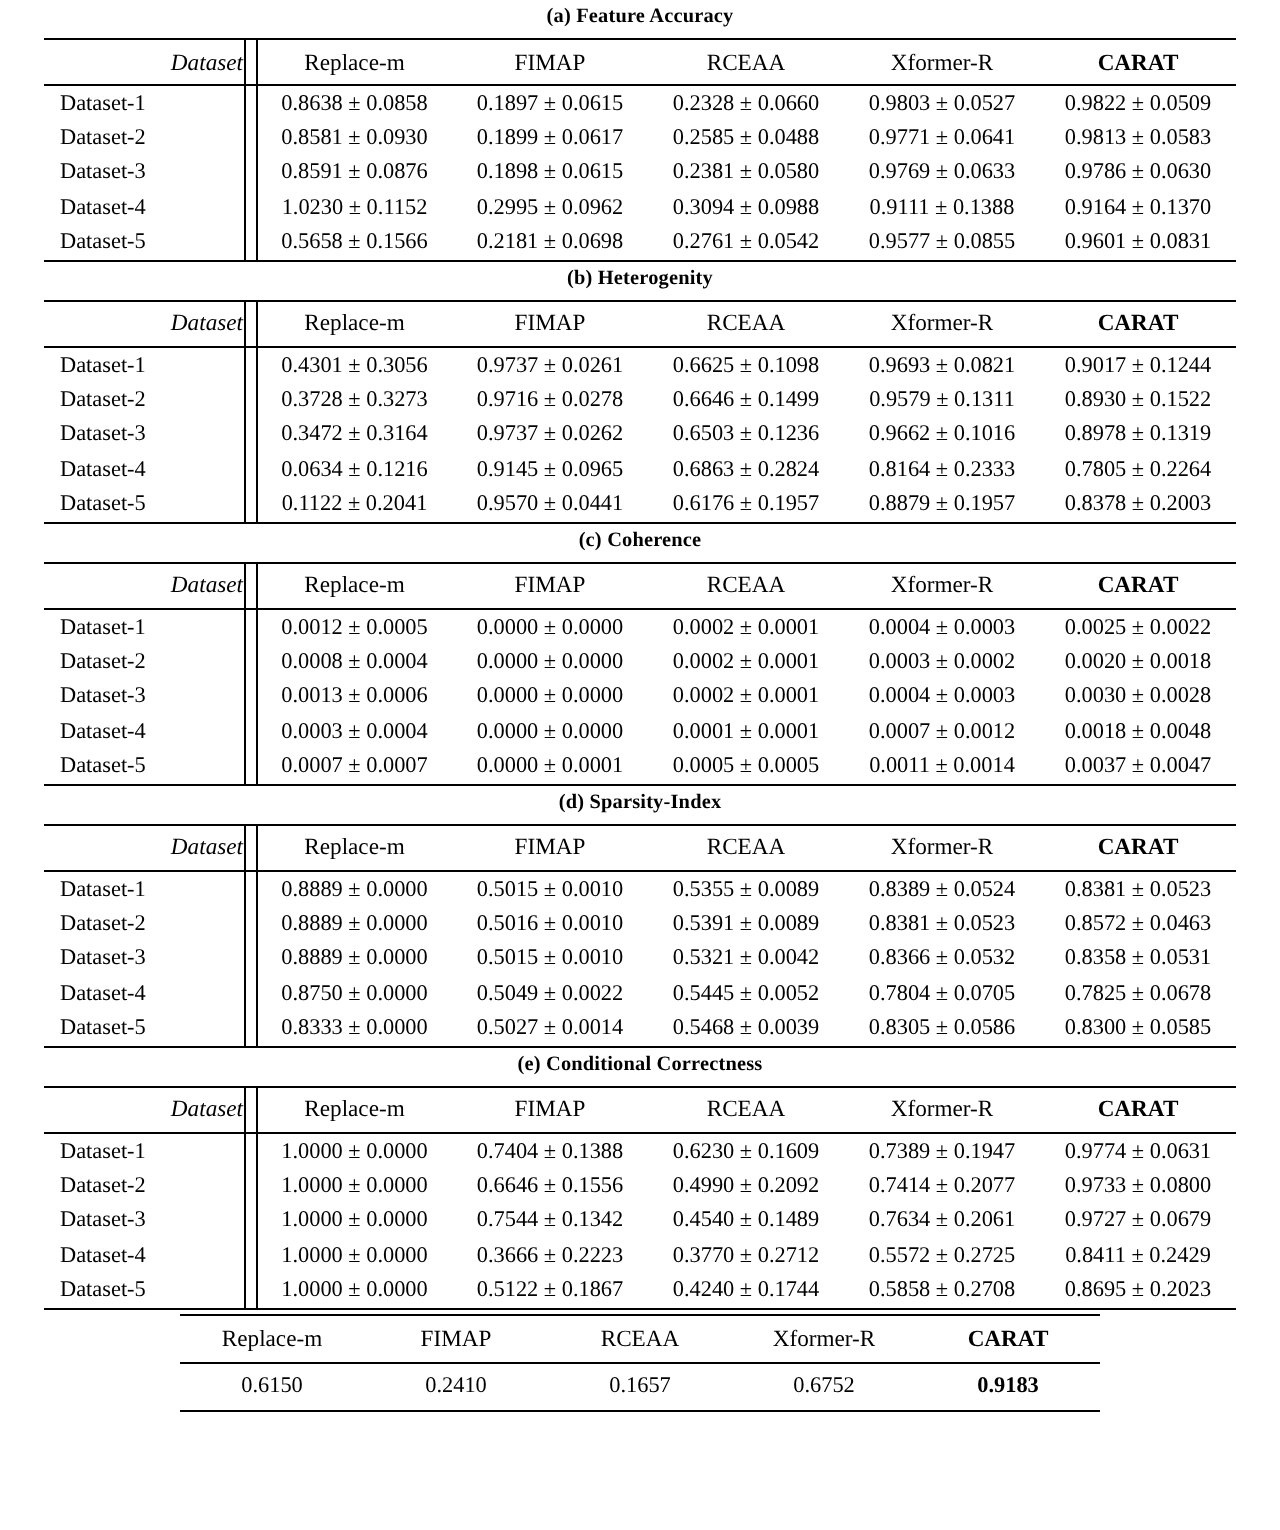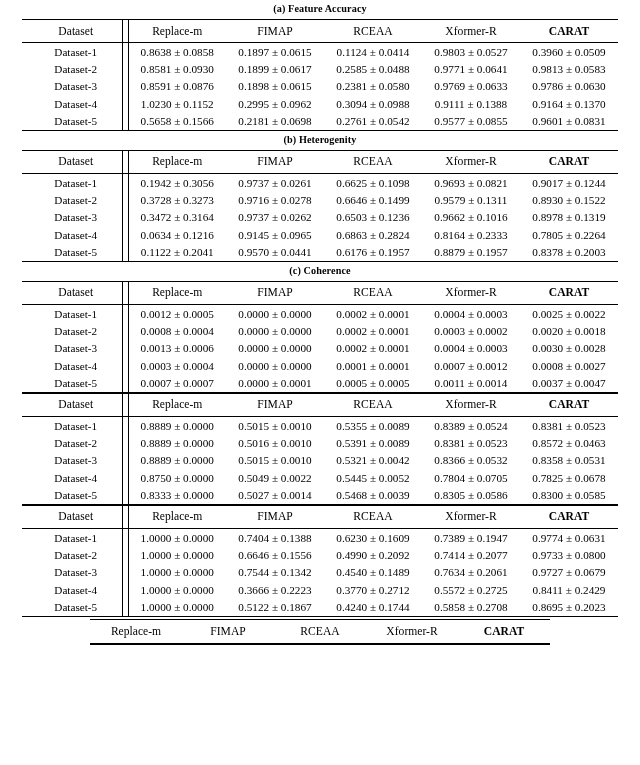--- a/index.html
+++ b/index.html
@@ -61,31 +61,31 @@
   .toprule td { border-top: 1.5px solid #000; height: 0; font-size: 0; line-height: 0; }
   .midrule td { border-top: 0.9px solid #000; height: 0; font-size: 0; line-height: 0; }
   .bottomrule td { border-top: 1.5px solid #000; height: 0; font-size: 0; line-height: 0; }
 
   .hdr td {
     height: 22px;
     vertical-align: middle;
     text-align: center;
     font-size: 11.6px;
   }
-  .hdr td.c-dataset { text-align: center; padding-left: 8px; }
+  .hdr td.c-dataset { text-align: right; padding-left: 8px; font-style: italic; }
   .hdr td.c-carat { font-weight: bold; }
 
   .row td {
     height: 17.4px;
     vertical-align: middle;
     text-align: center;
     font-size: 11.2px;
     white-space: nowrap;
   }
-  .row td.c-dataset { text-align: center; padding-left: 8px; }
+  .row td.c-dataset { text-align: left; padding-left: 8px; }
 
   
   .sep {
     width: 12px;
     position: relative;
   }
   td.sep {
     border-left: 1px solid #000;
     border-right: 1px solid #000;
     width: 4px;
@@ -148,23 +148,23 @@
           <td class="c-carat">CARAT</td>
         </tr>
         <tr class="midrule">
             <td colspan="7"></td>
           </tr>
         <tr class="row">
           <td class="c-dataset">Dataset-1</td>
           <td class="sep"></td>
           <td>0.8638 ± 0.0858</td>
           <td>0.1897 ± 0.0615</td>
-          <td>0.1124 ± 0.0414</td>
+          <td>0.2328 ± 0.0660</td>
           <td>0.9803 ± 0.0527</td>
-          <td>0.3960 ± 0.0509</td>
+          <td>0.9822 ± 0.0509</td>
         </tr>
         <tr class="row">
           <td class="c-dataset">Dataset-2</td>
           <td class="sep"></td>
           <td>0.8581 ± 0.0930</td>
           <td>0.1899 ± 0.0617</td>
           <td>0.2585 ± 0.0488</td>
           <td>0.9771 ± 0.0641</td>
           <td>0.9813 ± 0.0583</td>
         </tr>
@@ -226,21 +226,21 @@
           <td>RCEAA</td>
           <td>Xformer-R</td>
           <td class="c-carat">CARAT</td>
         </tr>
         <tr class="midrule">
             <td colspan="7"></td>
           </tr>
         <tr class="row">
           <td class="c-dataset">Dataset-1</td>
           <td class="sep"></td>
-          <td>0.1942 ± 0.3056</td>
+          <td>0.4301 ± 0.3056</td>
           <td>0.9737 ± 0.0261</td>
           <td>0.6625 ± 0.1098</td>
           <td>0.9693 ± 0.0821</td>
           <td>0.9017 ± 0.1244</td>
         </tr>
         <tr class="row">
           <td class="c-dataset">Dataset-2</td>
           <td class="sep"></td>
           <td>0.3728 ± 0.3273</td>
           <td>0.9716 ± 0.0278</td>
@@ -337,39 +337,40 @@
           <td>0.0004 ± 0.0003</td>
           <td>0.0030 ± 0.0028</td>
         </tr>
         <tr class="row">
           <td class="c-dataset">Dataset-4</td>
           <td class="sep"></td>
           <td>0.0003 ± 0.0004</td>
           <td>0.0000 ± 0.0000</td>
           <td>0.0001 ± 0.0001</td>
           <td>0.0007 ± 0.0012</td>
-          <td>0.0008 ± 0.0027</td>
+          <td>0.0018 ± 0.0048</td>
         </tr>
         <tr class="row">
           <td class="c-dataset">Dataset-5</td>
           <td class="sep"></td>
           <td>0.0007 ± 0.0007</td>
           <td>0.0000 ± 0.0001</td>
           <td>0.0005 ± 0.0005</td>
           <td>0.0011 ± 0.0014</td>
           <td>0.0037 ± 0.0047</td>
         </tr>
         <tr class="bottomrule">
             <td colspan="7"></td>
           </tr>
       </tbody>
     </table>
   </div>
 
   <div class="block">
+    <div class="caption">(d) Sparsity-Index</div>
     <table class="tbl">
       <colgroup>
           <col class="w-dataset">
           <col class="w-sep">
           <col class="w-val">
           <col class="w-val">
           <col class="w-val">
           <col class="w-val">
           <col class="w-val">
         </colgroup>
@@ -435,20 +436,21 @@
           <td>0.8300 ± 0.0585</td>
         </tr>
         <tr class="bottomrule">
             <td colspan="7"></td>
           </tr>
       </tbody>
     </table>
   </div>
 
   <div class="block">
+    <div class="caption">(e) Conditional Correctness</div>
     <table class="tbl">
       <colgroup>
           <col class="w-dataset">
           <col class="w-sep">
           <col class="w-val">
           <col class="w-val">
           <col class="w-val">
           <col class="w-val">
           <col class="w-val">
         </colgroup>
@@ -537,20 +539,27 @@
           <tr class="hdr">
             <td>Replace-m</td>
             <td>FIMAP</td>
             <td>RCEAA</td>
             <td>Xformer-R</td>
             <td class="b">CARAT</td>
           </tr>
           <tr class="midrule">
               <td colspan="5"></td>
             </tr>
+          <tr class="row">
+            <td>0.6150</td>
+            <td>0.2410</td>
+            <td>0.1657</td>
+            <td>0.6752</td>
+            <td class="b">0.9183</td>
+          </tr>
           <tr class="bottomrule">
               <td colspan="5"></td>
             </tr>
         </tbody>
       </table>
     </div>
   </div>
 
 </div>
 

